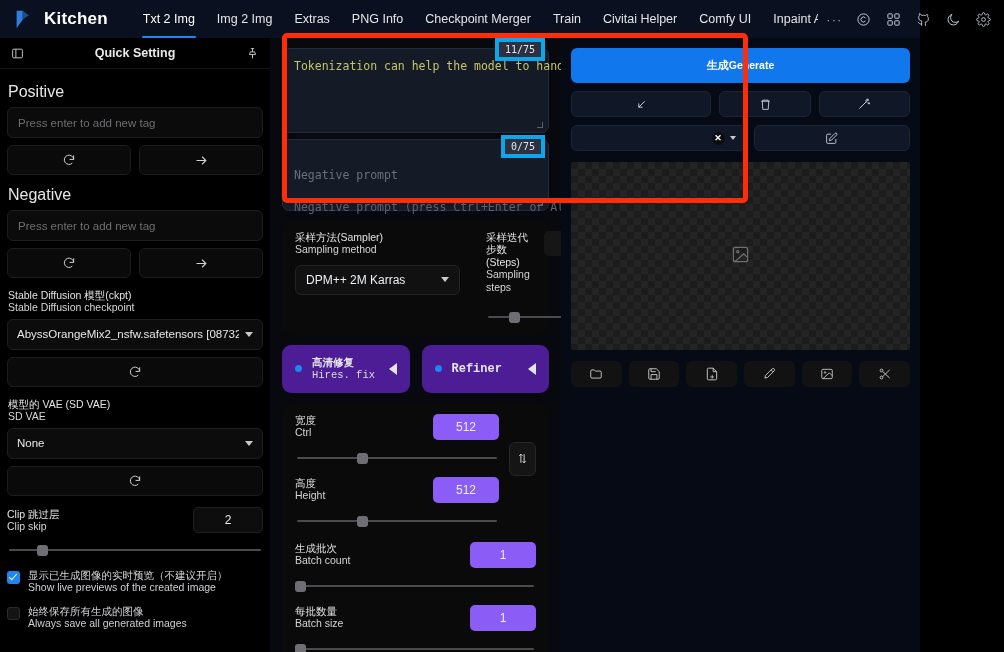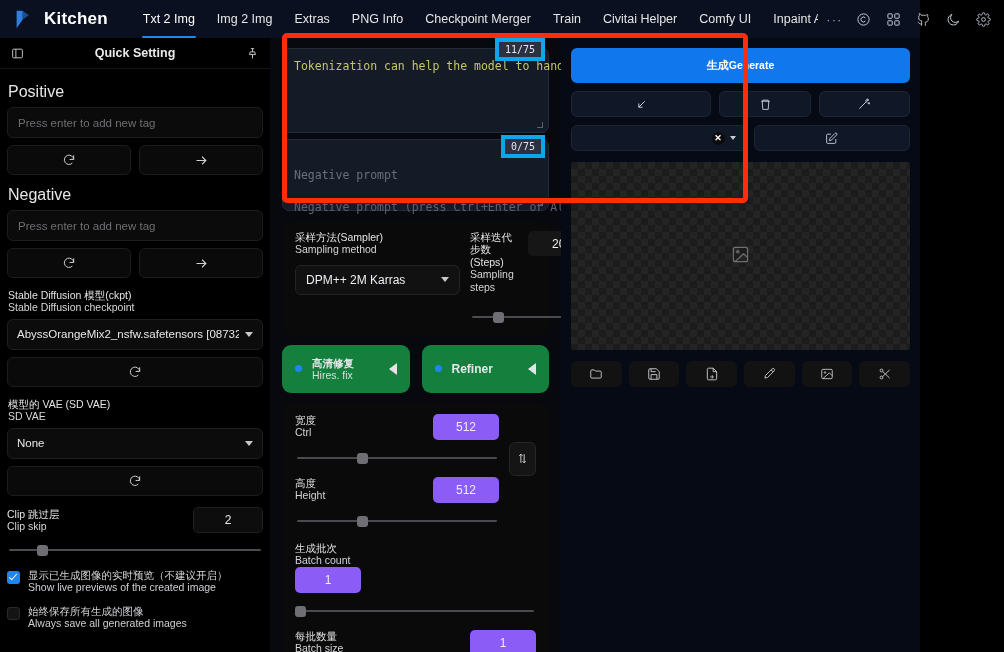--- a/index.html
+++ b/index.html
@@ -116,37 +116,37 @@
     font-family: "DejaVu Sans Mono", monospace; font-size: 10px; color: #e3e6ee;
     padding: 2px 6px;
   }
   .grip { position: absolute; right: 5px; bottom: 4px; width: 6px; height: 6px; border-right: 1.5px solid #5a6070; border-bottom: 1.5px solid #5a6070; }
 
   .card { background: #0a0a0a; border-radius: 9px; margin: 0 12px 10px 12px; padding: 11px 13px 14px 13px; }
   .card.tight { padding: 10px 13px 10px 13px; }
   .lbl-c { line-height: 1.18; }
   .lbl-c .cn { color: #e3e3e6; font-size: 10.5px; display: block; }
   .lbl-c .en { color: #d5d5d9; font-size: 10.5px; display: block; }
-  .sampler-row { display: flex; gap: 0; }
+  .sampler-row { display: flex; gap: 16px; }
   .sampler-left { width: 175px; }
   .sampler-right { flex: 1; margin-left: 10px; }
   .sel2 {
     width: 165px; height: 30px; background: #111111; border: 1px solid #242424; border-radius: 6px;
     display: flex; align-items: center; justify-content: space-between; padding: 0 10px;
     color: #eceff3; font-size: 12px; margin-top: 9px; cursor: pointer;
   }
   .steps-head { display: flex; align-items: flex-start; gap: 14px; }
   .numbox2 {
     width: 62px; height: 25px; background: #161616; border-radius: 5px; color: #eceff3;
     font-size: 12px; display: flex; align-items: center; justify-content: center; flex: none;
   }
   .toggle-row { display: flex; gap: 12px; margin: 0 12px 10px 12px; }
   .toggle-card {
-    flex: 1; background: #15803d; border-radius: 9px; height: 48px;
-    display: flex; align-items: center; padding: 0 13px; cursor: pointer;
+    flex: 1; background: #4c1d95; border-radius: 9px; height: 48px;
+    display: flex; align-items: center; padding: 0 13px; cursor: pointer; font-family: Liberation Mono, monospace;
   }
   .dot { width: 7px; height: 7px; border-radius: 50%; background: #1e86f0; flex: none; margin-right: 10px; }
   .tc-label { line-height: 1.18; flex: 1; }
   .tc-label .cn { color: #e6e6ea; font-size: 10.5px; display: block; font-weight: 600; }
   .tc-label .en { color: #dcdce1; font-size: 10.5px; display: block; }
   .tc-label .one { color: #e6e6ea; font-size: 12px; font-weight: 600; }
   .tri-left { width: 0; height: 0; border-top: 6px solid transparent; border-bottom: 6px solid transparent; border-right: 8px solid #e4e4e8; }
   .size-row { display: flex; align-items: flex-start; }
   .size-col { flex: 1; }
   .size-head { display: flex; align-items: flex-start; justify-content: space-between; }
@@ -495,21 +495,21 @@
           <div class="swap-btn">
             <svg width="13" height="13" viewBox="0 0 24 24" fill="none" stroke="currentColor" stroke-width="1.7">
                 <polyline points="6 7 9 4 12 7"></polyline>
                 <line x1="9" y1="4" x2="9" y2="20"></line>
                 <polyline points="12 17 15 20 18 17"></polyline>
                 <line x1="15" y1="20" x2="15" y2="4"></line>
               </svg>
           </div>
         </div>
 
-        <div class="size-head" style="margin-top:13px;flex-direction:column;">
+        <div class="size-head" style="margin-top:13px;">
           <div class="lbl-c">
             <span class="cn">生成批次</span>
             <span class="en">Batch count</span>
           </div>
           <div class="numbox3">1</div>
         </div>
         <div class="slider" style="margin-top:10px;">
           <div class="track"></div>
           <div class="thumb" style="left:0px;"></div>
         </div>

